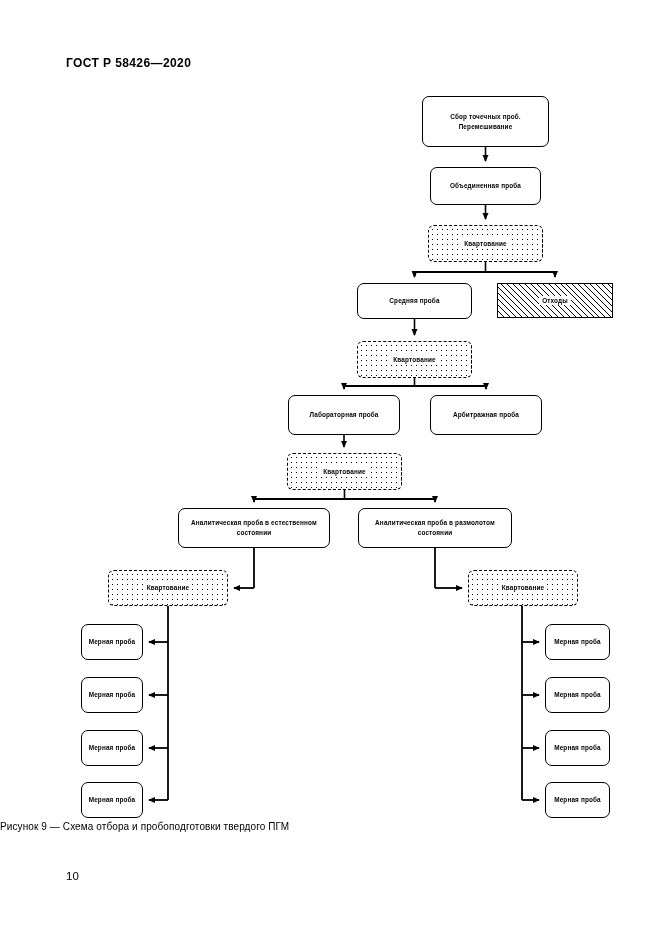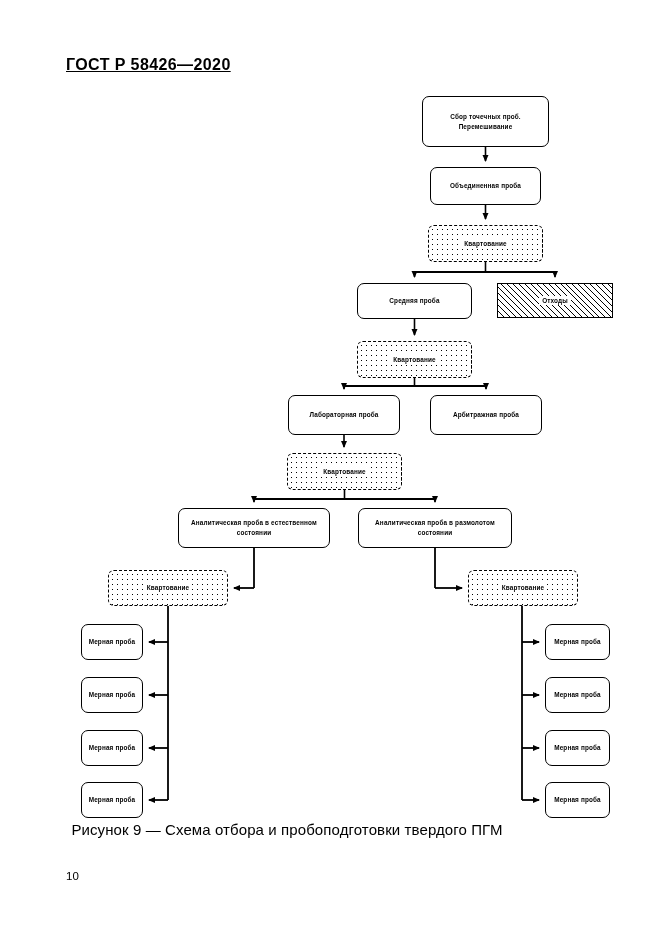--- a/index.html
+++ b/index.html
@@ -15,40 +15,39 @@
     position: relative;
     width: 661px;
     height: 935px;
     background: #ffffff;
     overflow: hidden;
   }
   #doc-header {
     position: absolute;
     left: 66px;
     top: 56px;
-    font-size: 16px;
+    font-size: 12px;
     font-weight: bold;
     letter-spacing: 0.4px;
     white-space: nowrap;
-    text-decoration: underline;
   }
   #page-number {
     position: absolute;
     left: 66px;
     top: 845px;
     font-size: 11.5px;
     margin-top: 25px;
   }
   #figure-caption {
     position: absolute;
     left: 0;
     top: 821px;
     width: 574px;
-    text-align: center;
-    font-size: 15px;
+    text-align: left;
+    font-size: 10px;
     letter-spacing: 0.1px;
   }
 
   
   #diagram {
     position: absolute;
     left: 0;
     top: 0;
     width: 661px;
     height: 935px;

